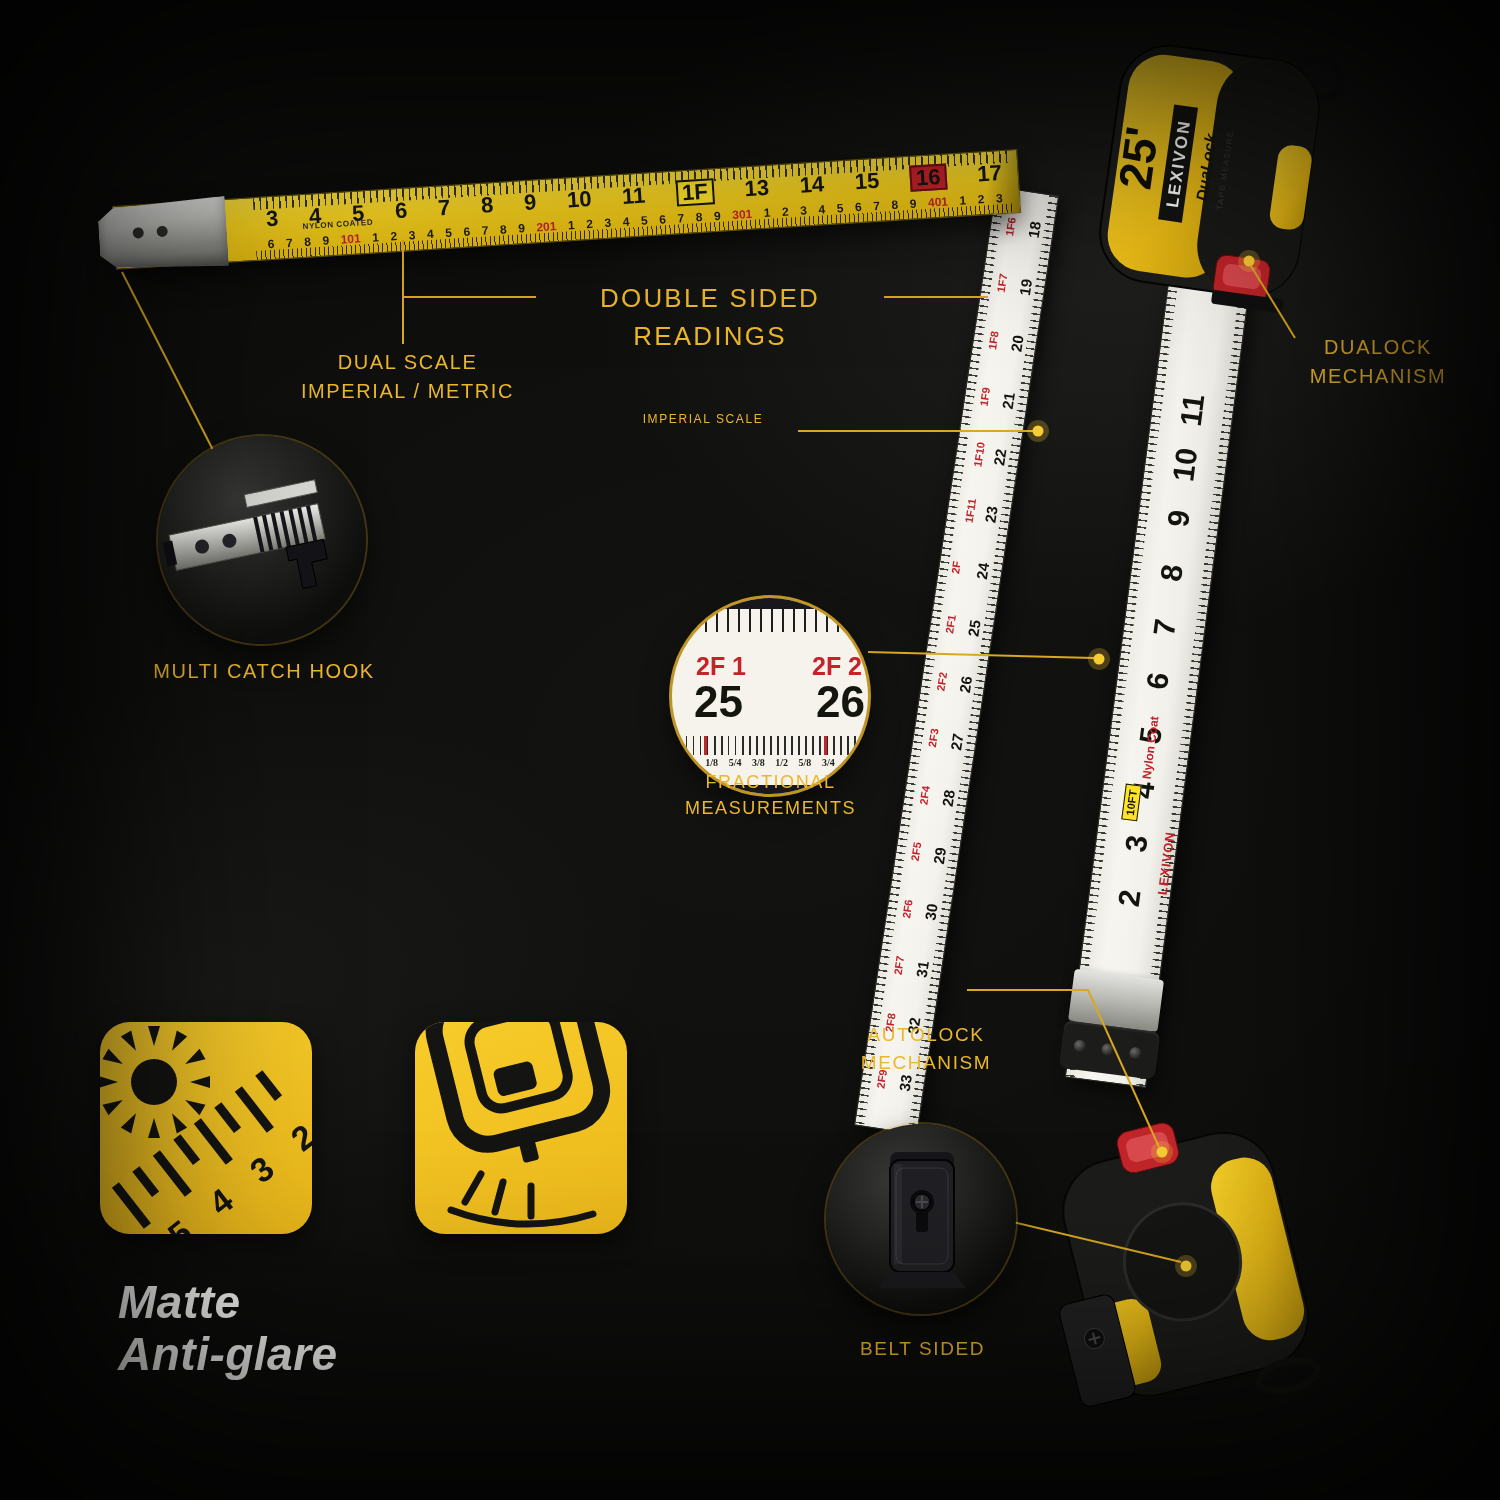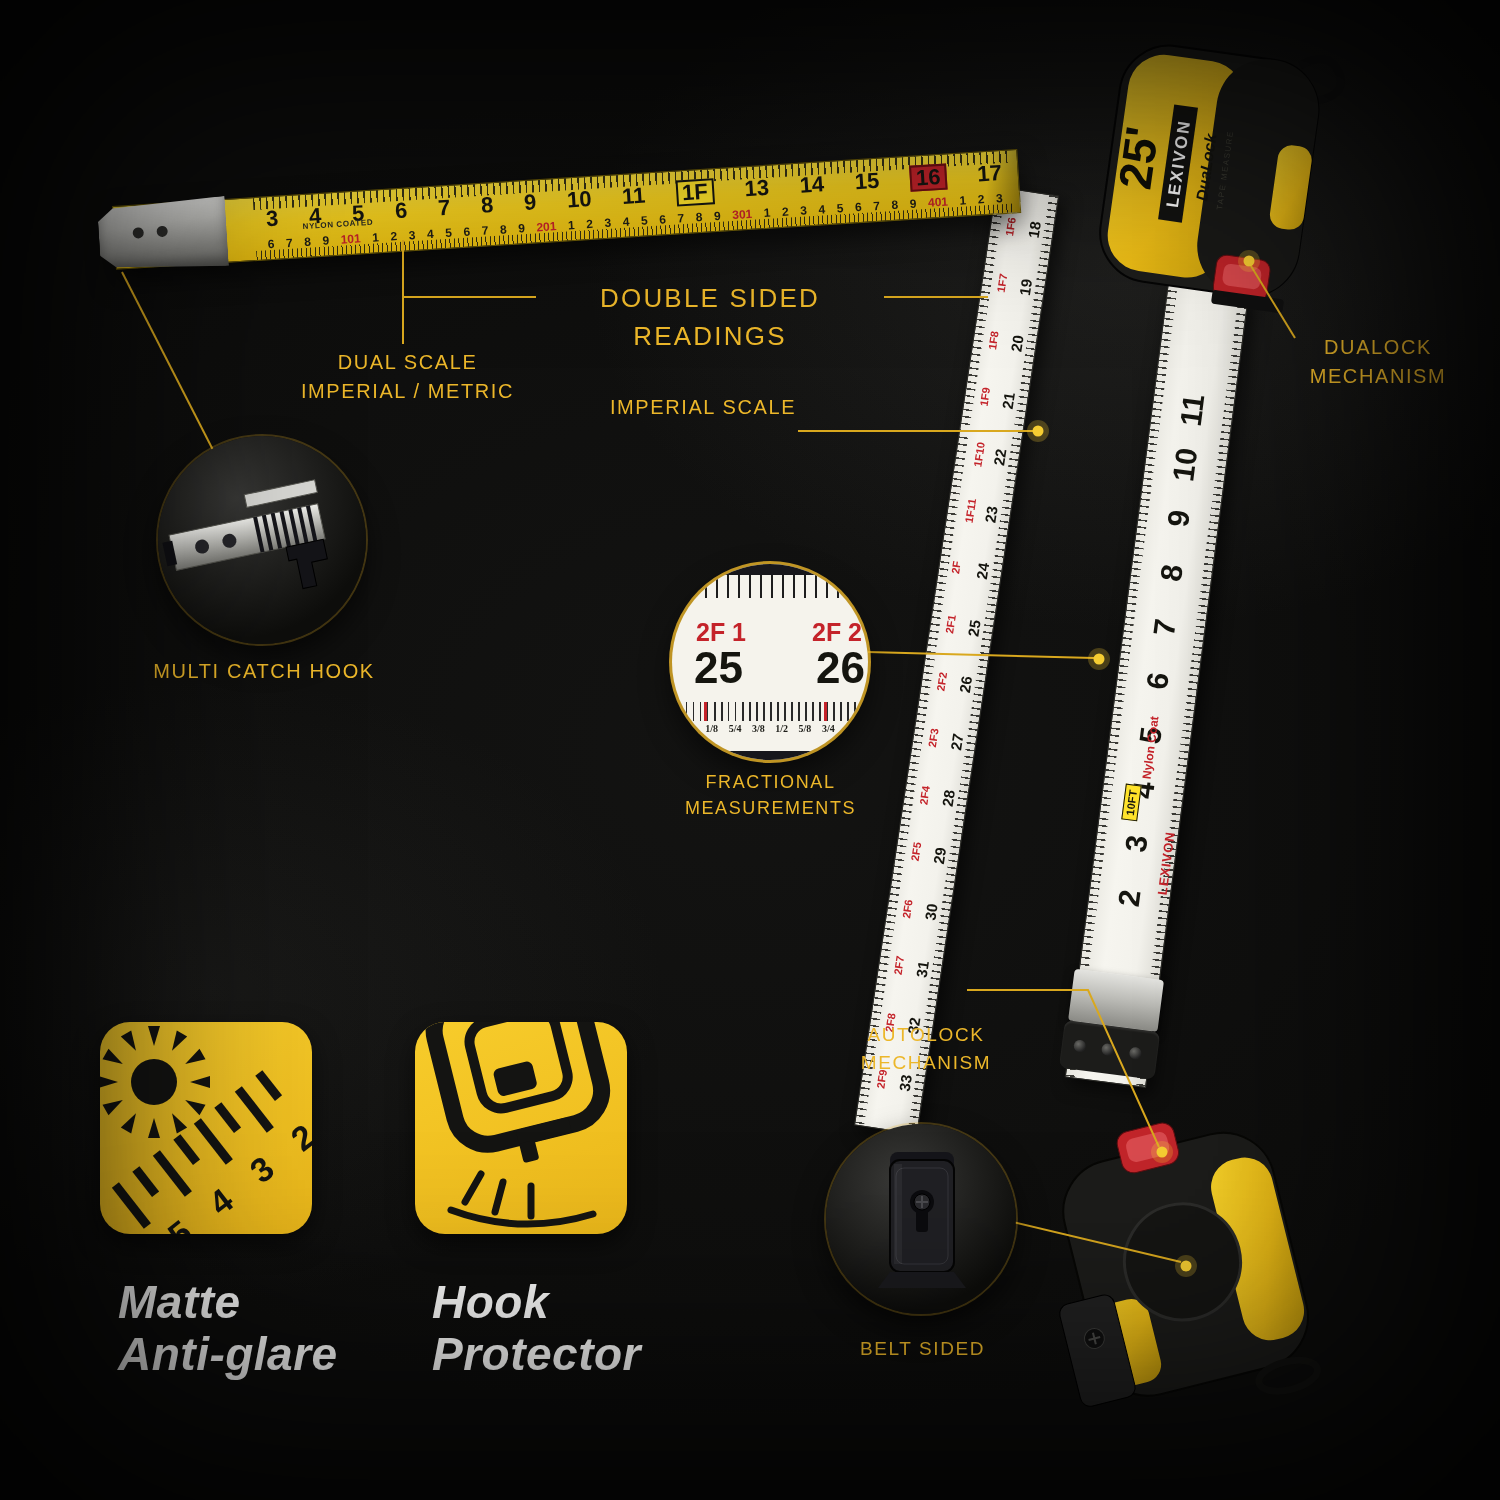--- a/index.html
+++ b/index.html
@@ -65,33 +65,33 @@
   .body-top{position:absolute;left:1080px;top:16px;z-index:4;transform:rotate(8deg);}
   .body-bottom{position:absolute;left:1022px;top:1100px;z-index:4;transform:rotate(-14deg);}
 
   
   .lines{position:absolute;left:0;top:0;z-index:5;pointer-events:none;}
 
   
   .lbl{position:absolute;z-index:7;color:#ecb72a;font-weight:400;text-align:center;letter-spacing:1.6px;line-height:1.45;}
   .lbl-dsr{left:520px;top:280px;width:380px;font-size:26px;letter-spacing:2.2px;}
   .lbl-dual{left:295px;top:348px;width:225px;font-size:20px;}
-  .lbl-imperial{left:608px;top:393px;width:190px;font-size:20px;}
+  .lbl-imperial{left:608px;top:411px;width:190px;font-size:12px;}
   .lbl-dualock{left:1293px;top:333px;width:170px;font-size:20px;}
   .lbl-multi{left:150px;top:657px;width:228px;font-size:20px;}
   .lbl-frac{left:673px;top:769px;width:195px;font-size:18px;}
   .lbl-auto{left:836px;top:973px;width:180px;font-size:19px;margin-top:48px;}
   .lbl-belt{left:850px;top:1335px;width:145px;font-size:19px;}
 
   
   .inset{position:absolute;border-radius:50%;z-index:6;}
   .hook-inset{left:158px;top:436px;width:208px;height:208px;
     background:radial-gradient(circle at 38% 30%,#383836,#0e0e0c 72%);
     box-shadow:0 0 0 2px rgba(236,183,42,.25),0 14px 30px rgba(0,0,0,.6);}
-  .frac-inset{left:672px;top:564px;width:196px;height:196px;background:#f5f3ec;overflow:hidden;
+  .frac-inset{left:672px;top:598px;width:196px;height:196px;background:#f5f3ec;overflow:hidden;
     box-shadow:0 0 0 3px rgba(236,183,42,.8),0 14px 30px rgba(0,0,0,.6);}
   .clip-inset{left:826px;top:1124px;width:190px;height:190px;
     background:radial-gradient(circle at 40% 30%,#3a3a38,#0d0d0b 74%);
     box-shadow:0 0 0 2px rgba(236,183,42,.25),0 14px 30px rgba(0,0,0,.6);}
   .fi-top{position:absolute;top:0;left:0;right:0;height:11px;background:#17171c;}
   .fi-bot{position:absolute;bottom:0;left:0;right:0;height:9px;background:#17171c;}
   .fi-ticks1{position:absolute;top:11px;left:0;right:0;height:23px;background:repeating-linear-gradient(90deg,#1d1d1d 0 2px,transparent 2px 11px);}
   .fi-ticks2{position:absolute;top:138px;left:0;right:0;height:19px;background:repeating-linear-gradient(90deg,#2a2a2a 0 1.5px,transparent 1.5px 7px);}
   .fi-ft{position:absolute;top:54px;font-size:25px;font-weight:700;color:#c4232a;white-space:nowrap;}
   .fi-ft-l{left:24px}.fi-ft-r{left:140px}
@@ -492,19 +492,15 @@
           <path d="M116 164 L116 194"></path>
         <path d="M36 188 Q106 214 178 192"></path>
       </g>
     </svg>
   </div>
 
   <div class="ftxt ftxt-matte">
     <div>Matte</div>
     <div>Anti-glare</div>
   </div>
-  <div class="ftxt ftxt-hook">
-    <div>Hook</div>
-    <div>Protector</div>
-  </div>
 
   <div class="vignette"></div>
 </div>
 
 </body></html>

